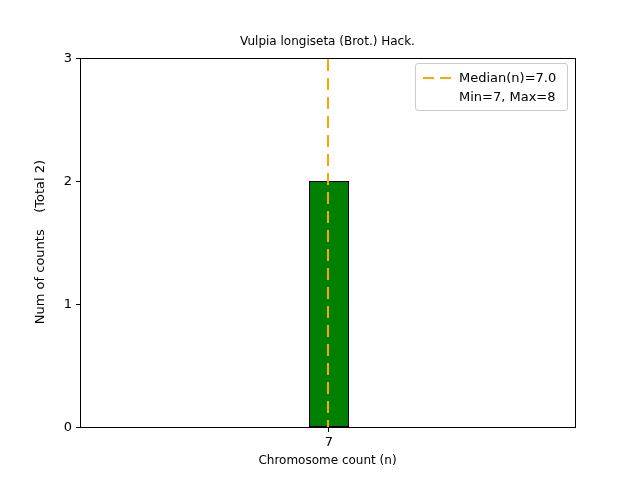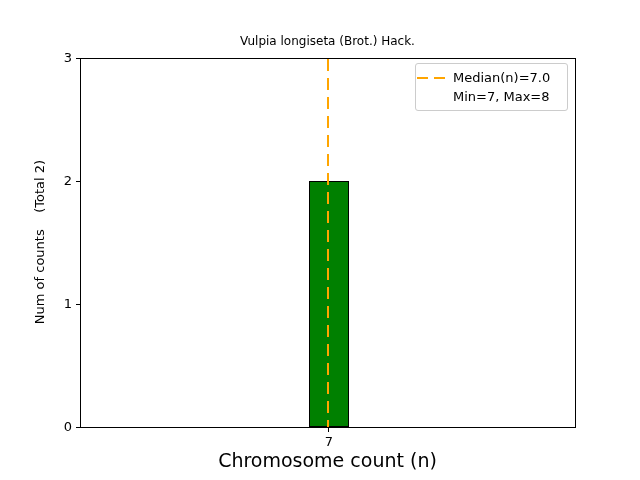--- a/index.html
+++ b/index.html
@@ -55,41 +55,41 @@
     position: absolute;
     left: 40px; top: 242px;
     transform: translate(-50%, -50%) rotate(-90deg);
     white-space: pre;
     font-size: 13px; line-height: 16px;
   }
   .xlabel {
     position: absolute;
     left: 80px; top: 452px; width: 495px;
     text-align: center;
-    font-size: 19px; line-height: 16px;
+    font-size: 12px; line-height: 16px;
   }
   .bar {
     position: absolute;
     left: 309px; top: 181px;
     width: 40px; height: 246px;
     border: 1px solid #000000;
   }
   .median-line {
     position: absolute;
     left: 327px; top: 59px;
     width: 2px; height: 368px;
   }
   .legend {
     position: absolute;
     left: 415px; top: 63px;
     width: 153px; height: 48px;
     border: 1px solid #cccccc;
     border-radius: 3px;
     background: rgba(255, 255, 255, 0.8);
-    padding: 4px 1px;
+    padding: 4px 7px;
     display: flex;
     flex-direction: column;
     justify-content: space-around;
   }
   .legend-row {
     display: flex;
     align-items: center;
     height: 19px;
   }
   .legend-handle {

